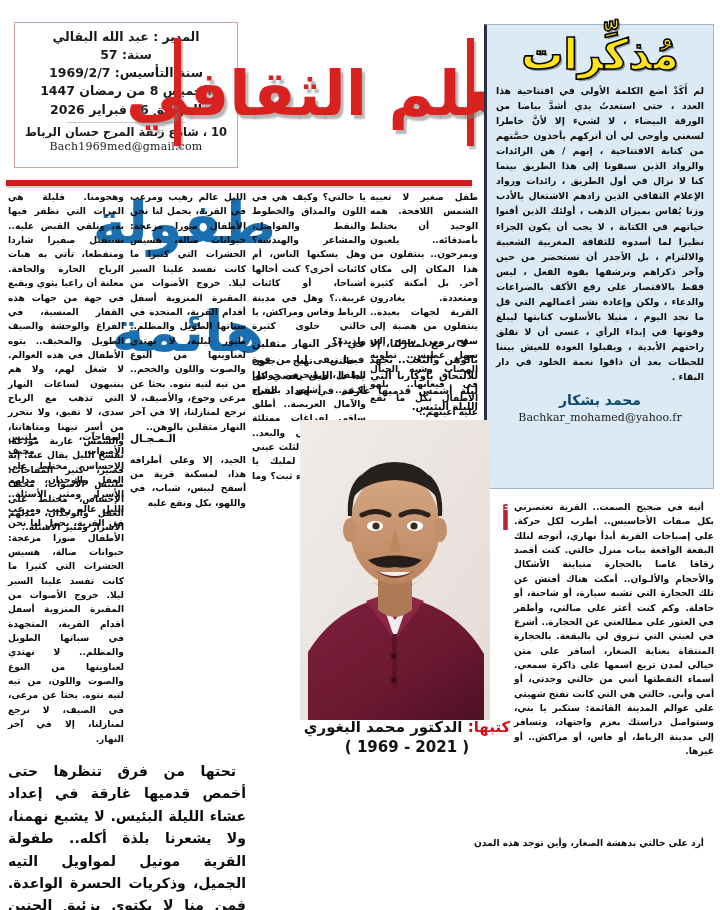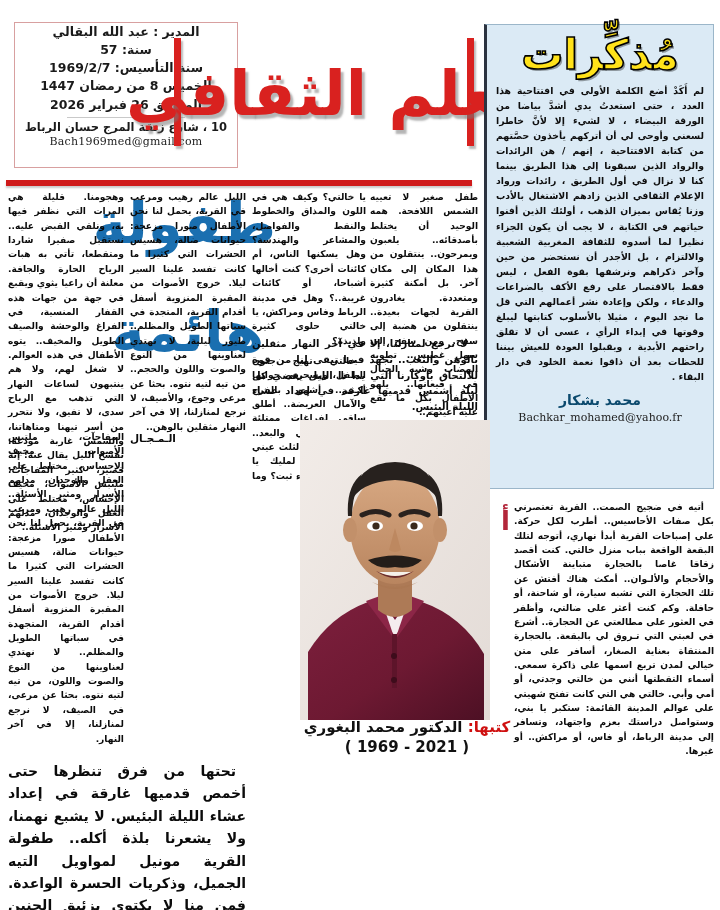--- a/index.html
+++ b/index.html
@@ -12,20 +12,21 @@
   .page{position:relative;width:720px;height:910px;background:#fff;}
 
   
   .masthead{position:absolute;left:0;top:0;width:720px;height:175px;}
 
   .info-box{
     position:absolute;right:482px;left:14px;top:22px;height:146px;
     border:1px solid #d8a0a0;background:#fff;
     box-sizing:border-box;
     display:flex;flex-direction:column;align-items:center;justify-content:flex-start;
+    padding-top:5px;
   }
   .info-line{
     font-size:12.5px;font-weight:bold;color:#1a1a1a;
     line-height:1.45;text-align:center;white-space:nowrap;
     letter-spacing:-0.2px;
   }
   .info-line.sm{font-size:11.5px;}
   .info-rule{width:118px;height:1px;background:#c9c9c9;margin:3px 0 1px;}
   .info-mail{
     font-family:"DejaVu Serif","Liberation Serif",serif;
@@ -212,20 +213,21 @@
   <div class="col col-d">
     <p class="noind">طفل صغير لا تعييه الشمس اللافحة. همه الوحيد أن يختلط بأصدقائه.. يلعبون ويمرحون.. ينتقلون من هذا المكان إلى مكان آخر. بل أمكنة كثيرة ومتعددة. يغادرون القرية لجهات بعيدة.. ينتقلون من هضبة إلى سفح. ومن سفح إلى سهل غطيس.. تطويه الهضاب وشبه الجبال في قيعانها.. يلهو الأطفال بكل ما تقع عليه أعينهم..</p>
   </div>
 
   <div class="col col-lower-a">
     <p class="noind">المفاجآت، ملتبس الأصوات، مخيف الإحساس، مختلط على العقل والوجدان، مدلهم الأسرار ومثير الأسئلة.. الليل عالم رهيب ومرعب في القرية، يحمل لنا نحن الأطفال صورا مزعجة: حيوانات ضالة، هسيس الحشرات التي كثيرا ما كانت تفسد علينا السير ليلا. خروج الأصوات من المقبرة المنزوية أسفل أقدام القرية، المتجهدة في سباتها الطويل والمظلم.. لا نهتدي لعناوينها من النوع والصوت واللون، من تيه لتيه نتوه. بحثا عن مرعى، في الصيف، لا نرجع لمنازلنا، إلا في آخر النهار.</p>
   </div>
 
   <div class="col col-lower-b">
     <p class="noind" style="text-align:left;letter-spacing:3px;font-size:10.5px;">الـمـجـال</p>
+    <p class="noind">الجيد، إلا وعلى أطرافه هذا، لمسكنة قرية من أسفح لبيس، شباب، في واللهو، بكل وتقع عليه</p>
   </div>
 
   <div class="mid-strip">
     <p class="noind">لا نرجع لمنازلنا، إلا في آخر النهار مثقلين بالوهن والتعب.. نجهد فيما تبقى لنا من قوة للالتحاق بأوكارنا التي يدا ذا الليل يقضي كل ليلة أشمس قدميها غارقة في إعداد عشاء الليلة البئيس.</p>
   </div>
 
   <div class="photo">
     <svg viewBox="0 0 190 300" xmlns="http://www.w3.org/2000/svg">
       <defs>
         <linearGradient id="bgG" x1="0" y1="0" x2="1" y2="1">
@@ -289,18 +291,21 @@
       <span class="cap-kataba">كتبها:</span><span> الدكتور محمد البغوري</span>
     </div>
     <div class="cap-line2">(  1969  -  2021 )</div>
   </div>
 
   <div class="drop-mark">أ</div>
   <div class="right-lower">
     <p class="noind">أتيه في ضجيج الصمت.. القرية تعتصرني بكل صفات الأحاسيس.. أطرب لكل حركة. على إصباحات القرية أبدأ نهاري، أتوجه لتلك البقعة الواقعة بباب منزل خالتي. كنت أقصد زقاقا غاصا بالحجارة متباينة الأشكال والأحجام والألـوان.. أمكث هناك أفتش عن تلك الحجارة التي تشبه سيارة، أو شاحنة، أو حافلة. وكم كنت أعثر على ضالتي، وأظفر في العثور على مطالعتي عن الحجارة.. أشرع في لعبتي التي تـروق لي بالبقعة. بالحجارة المنتقاة بعناية الصغار، أسافر على متن خيالي لمدن تربع اسمها على ذاكرة سمعي. أسماء التقطتها أنني من خالتي وجدتي، أو أمي وأبي. خالتي هي التي كانت تفتح شهيتي على عوالم المدينة القائمة: ستكبر يا بني، وستواصل دراستك بعزم واجتهاد، وتسافر إلى مدينة الرباط، أو فاس، أو مراكش.. أو غيرها.</p>
   </div>
 
+  <div class="right-bottom">
+    <p>أرد على خالتي بدهشة الصغار، وأين توجد هذه المدن</p>
+  </div>
 
   <div class="wide-bottom">
     <p>تحتها من فرق تنظرها حتى أخمص قدميها غارقة في إعداد عشاء الليلة البئيس. لا يشبع نهمنا، ولا يشعرنا بلذة أكله.. طفولة القرية مونيل لمواويل التيه الجميل، وذكريات الحسرة الواعدة. فمن منا لا يكتوي بزئبق الحنين والشوق لقريته الأولى، مرممة البذور ومولعة الجذور، وحاضنة الصبا والطفولة.. قد نختلف ونفترق مع العقل والمدينة، لنتفق ونعانق الخيال والقرية.. لكن لا ننسى الطفولة الهائمة..</p>
   </div>
 
 </div>
 
 </body></html>

